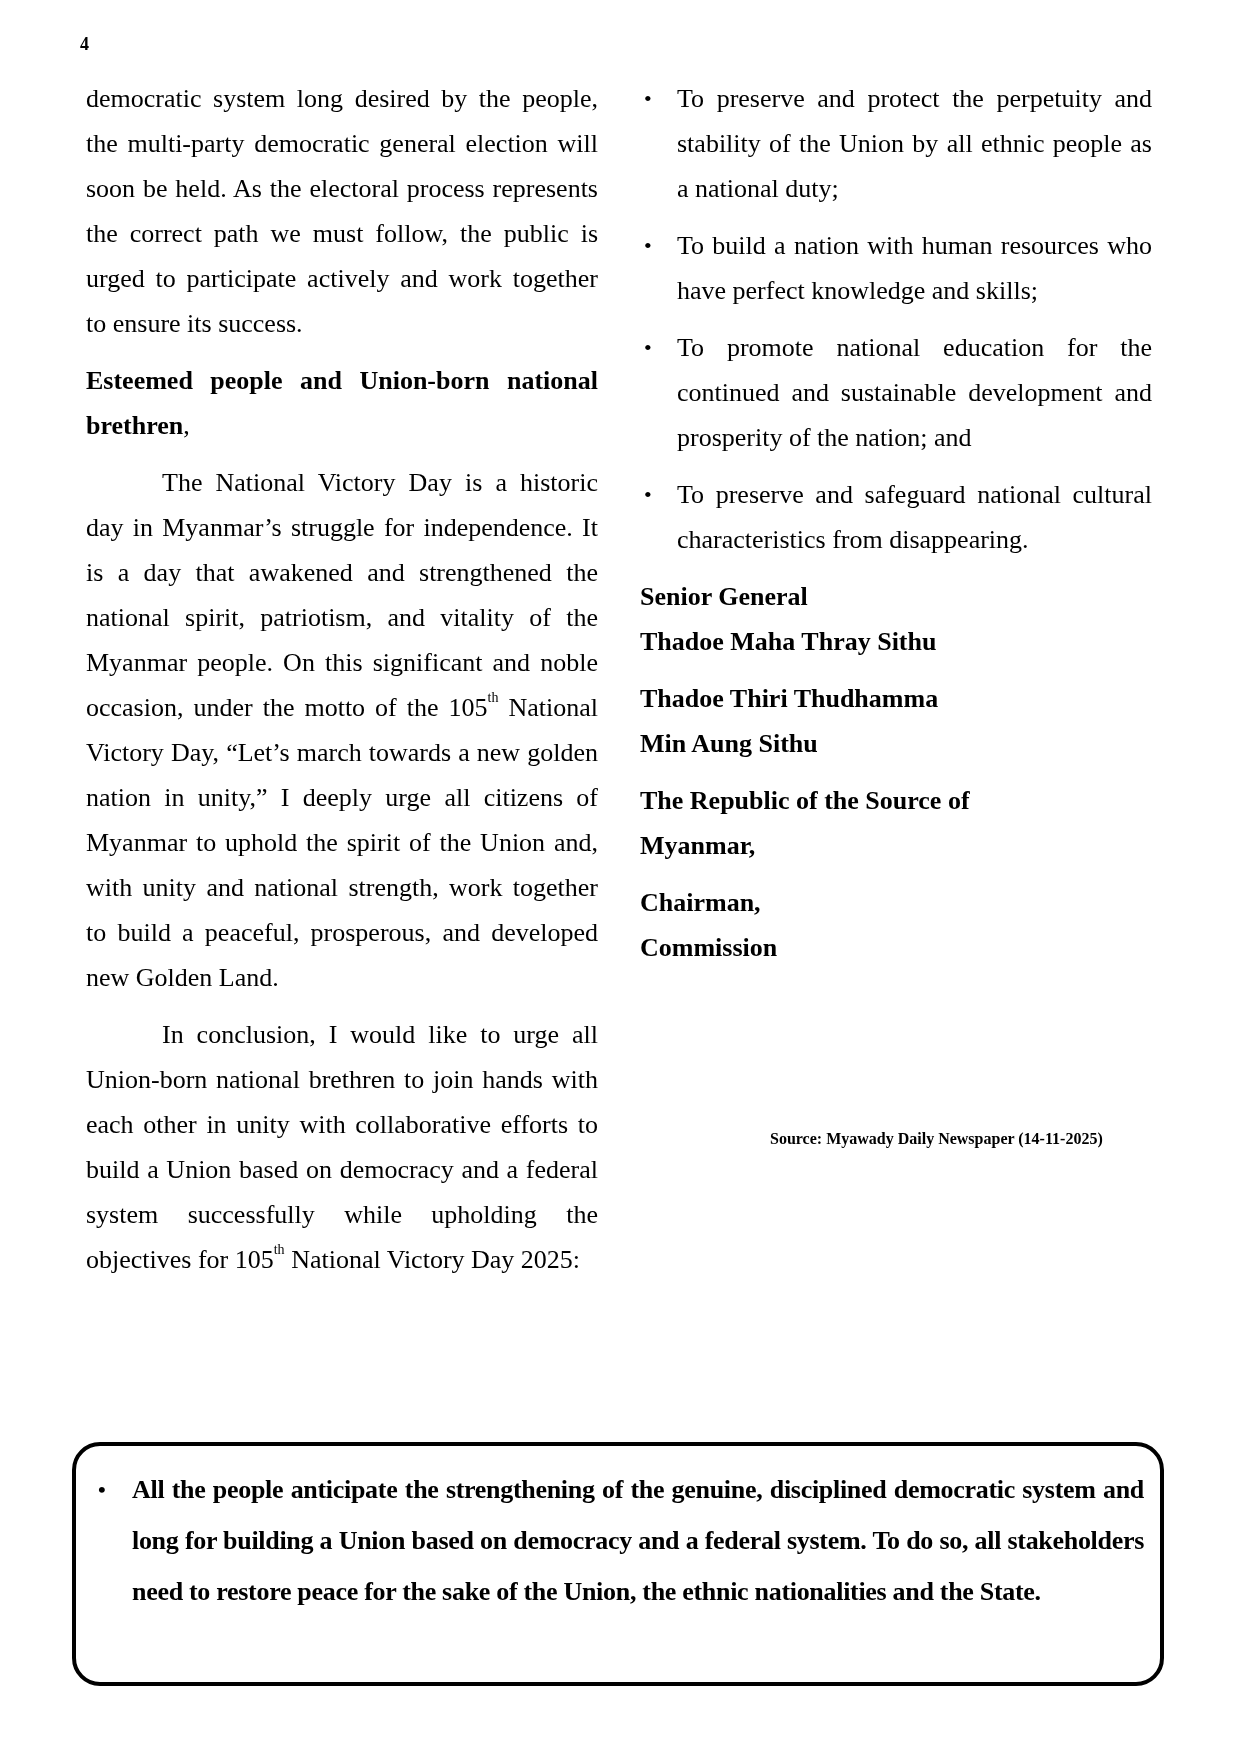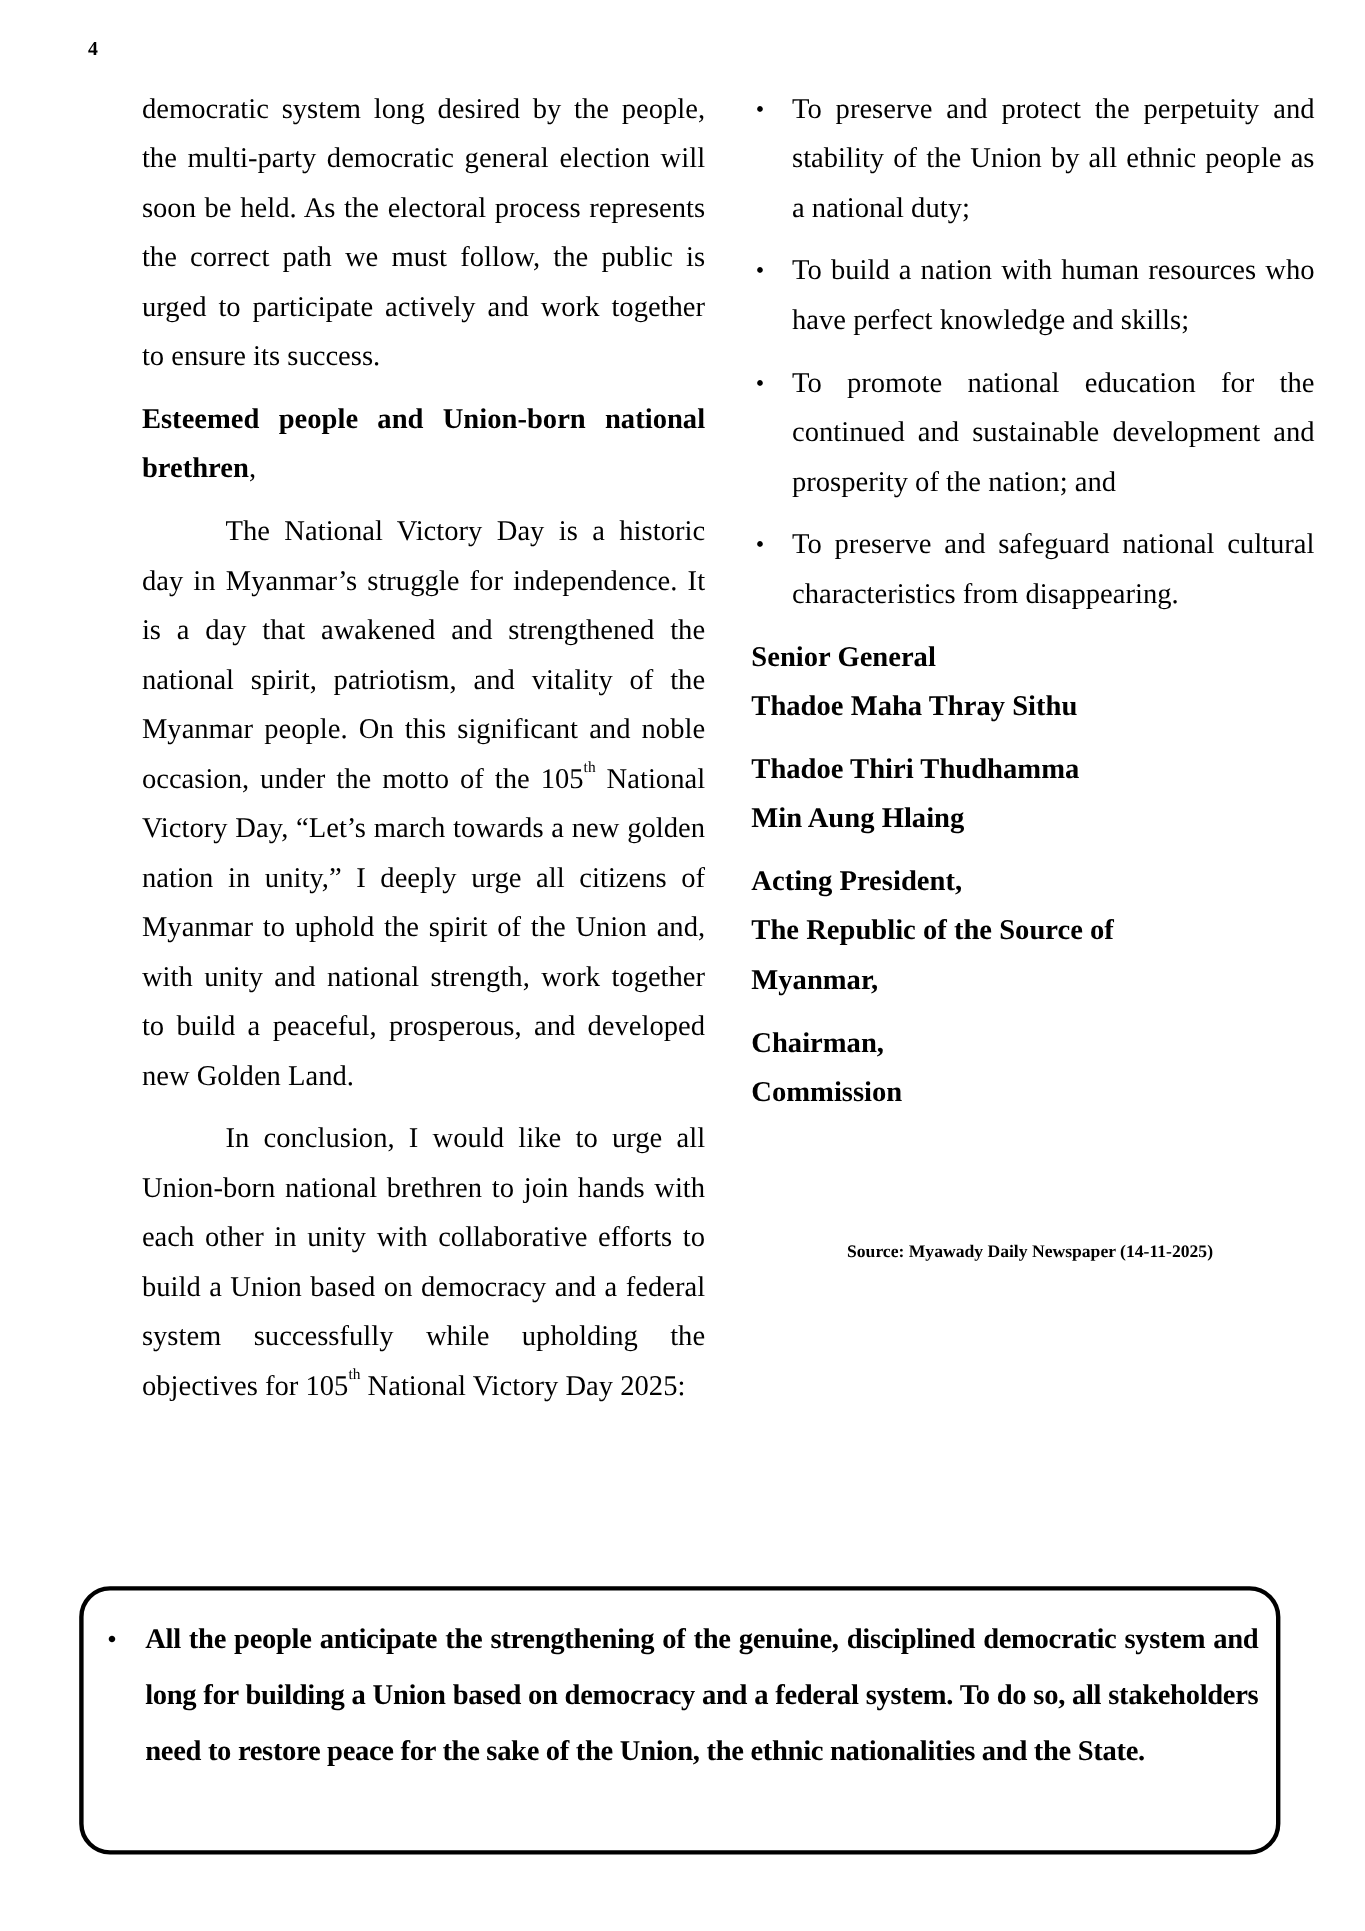--- a/index.html
+++ b/index.html
@@ -7,21 +7,21 @@
     width: 1241px; height: 1755px; position: relative; overflow: hidden;
     font-family: "Liberation Serif", "DejaVu Serif", serif;
     color: #000000;
   }
   .page-number {
     position: absolute; left: 80px; top: 34px;
     font-size: 18px; font-weight: bold;
   }
   .col {
     position: absolute; font-size: 26px; line-height: 45px;
-    text-align: justify; hyphens: manual; margin-left: 43px;
+    text-align: justify; hyphens: manual;
   }
   .col-left { left: 86px; top: 76px; width: 512px; }
   .col-right { left: 640px; top: 76px; width: 512px; }
   .para { margin: 0 0 12px 0; }
   .para.indent { text-indent: 76px; }
   .bold { font-weight: bold; }
   sup { font-size: 14px; line-height: 0; vertical-align: 14px; }
   .bullets { list-style: none; margin: 0; padding: 0; }
   .bullets li {
     position: relative; padding-left: 37px; margin-bottom: 12px;
@@ -69,24 +69,23 @@
     <li><span class="dot">•</span><span>To preserve and safeguard national cul­tural characteristics from disappearing.</span></li>
   </ul>
 
   <div class="sig sig-block">
     <div class="sig-group">
       <span class="line">Senior General</span>
       <span class="line">Thadoe Maha Thray Sithu</span>
     </div>
     <div class="sig-group">
       <span class="line">Thadoe Thiri Thudhamma</span>
-      <span class="line">Min Aung Hlaing</span>
+      <span class="line">Min Aung Sithu</span>
     </div>
     <div class="sig-group">
-      <span class="line">Acting President,</span>
       <span class="line">The Republic of the Source of</span>
       <span class="line">Myanmar,</span>
     </div>
     <div class="sig-group">
       <span class="line">Chairman,</span>
       <span class="line">Commission</span>
     </div>
   </div>
 </div>
 

